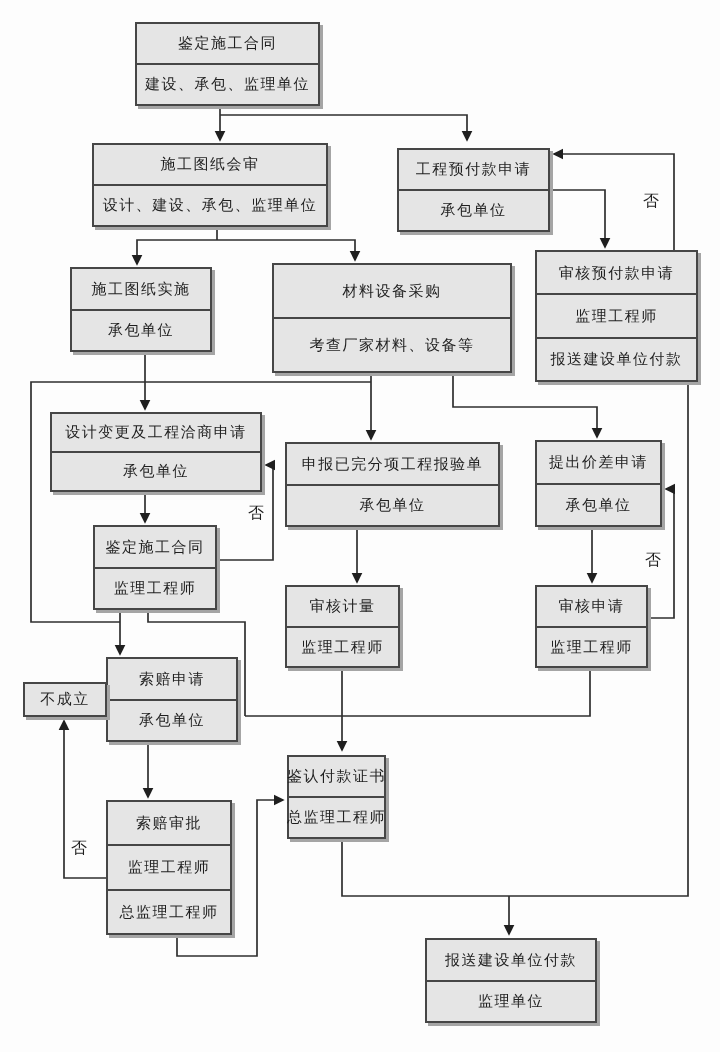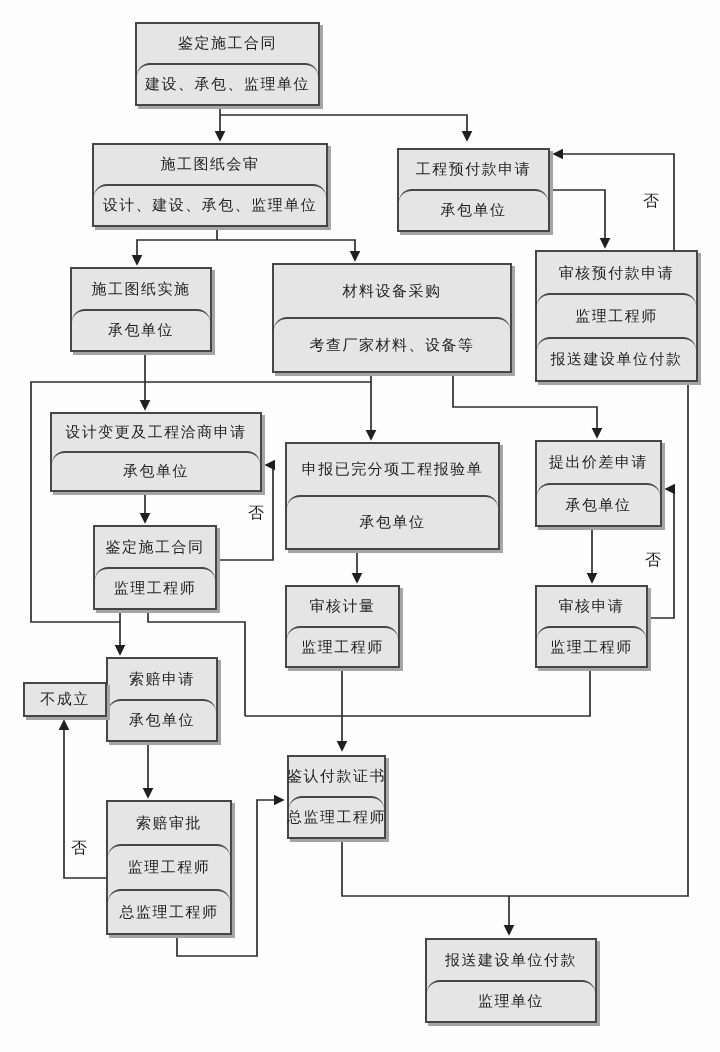--- a/index.html
+++ b/index.html
@@ -11,21 +11,21 @@
   .node{
     position:absolute;background:#e5e5e5;border:2px solid #464646;
     box-shadow:3px 3px 0 0 #a5a5a5;display:flex;flex-direction:column;
     box-sizing:border-box;
   }
   .row{
     flex:1;display:flex;align-items:center;justify-content:center;
     font-size:15px;letter-spacing:1.5px;text-align:center;line-height:1.35;
     padding:2px 4px;white-space:nowrap;
   }
-  .row + .row{border-top:2px solid #464646;border-radius:13px;}
+  .row + .row{border-top:2px solid #464646;}
   .row.multiline{flex-direction:column;white-space:normal;}
   .no-label{
     position:absolute;font-size:16px;letter-spacing:0;color:#1f1f1f;
     background:#fdfdfd;padding:0 2px;
   }
 </style>
 </head>
 <body>
 
 <div id="canvas">
@@ -94,21 +94,21 @@
     <div class="row multiline">
       <span>考查厂家材料、设备等</span>
     </div>
   </div>
 
   <div class="node" style="left:50px;top:412px;width:212px;height:80px">
     <div class="row">设计变更及工程洽商申请</div>
     <div class="row">承包单位</div>
   </div>
 
-  <div class="node" style="left:285px;top:442px;width:215px;height:108px">
+  <div class="node" style="left:285px;top:442px;width:215px;height:85px">
     <div class="row">申报已完分项工程报验单</div>
     <div class="row">承包单位</div>
   </div>
 
   <div class="node" style="left:535px;top:440px;width:127px;height:87px">
     <div class="row">提出价差申请</div>
     <div class="row">承包单位</div>
   </div>
 
   <div class="node" style="left:93px;top:525px;width:124px;height:85px">
@@ -119,21 +119,21 @@
   <div class="node" style="left:285px;top:585px;width:115px;height:83px">
     <div class="row">审核计量</div>
     <div class="row">监理工程师</div>
   </div>
 
   <div class="node" style="left:535px;top:585px;width:113px;height:83px">
     <div class="row">审核申请</div>
     <div class="row">监理工程师</div>
   </div>
 
-  <div class="node" style="left:106px;top:657px;width:112px;height:85px">
+  <div class="node" style="left:106px;top:657px;width:132px;height:85px">
     <div class="row">索赔申请</div>
     <div class="row">承包单位</div>
   </div>
 
   <div class="node" style="left:23px;top:682px;width:84px;height:35px">
     <div class="row">不成立</div>
   </div>
 
   <div class="node" style="left:106px;top:800px;width:126px;height:135px">
     <div class="row">索赔审批</div>

